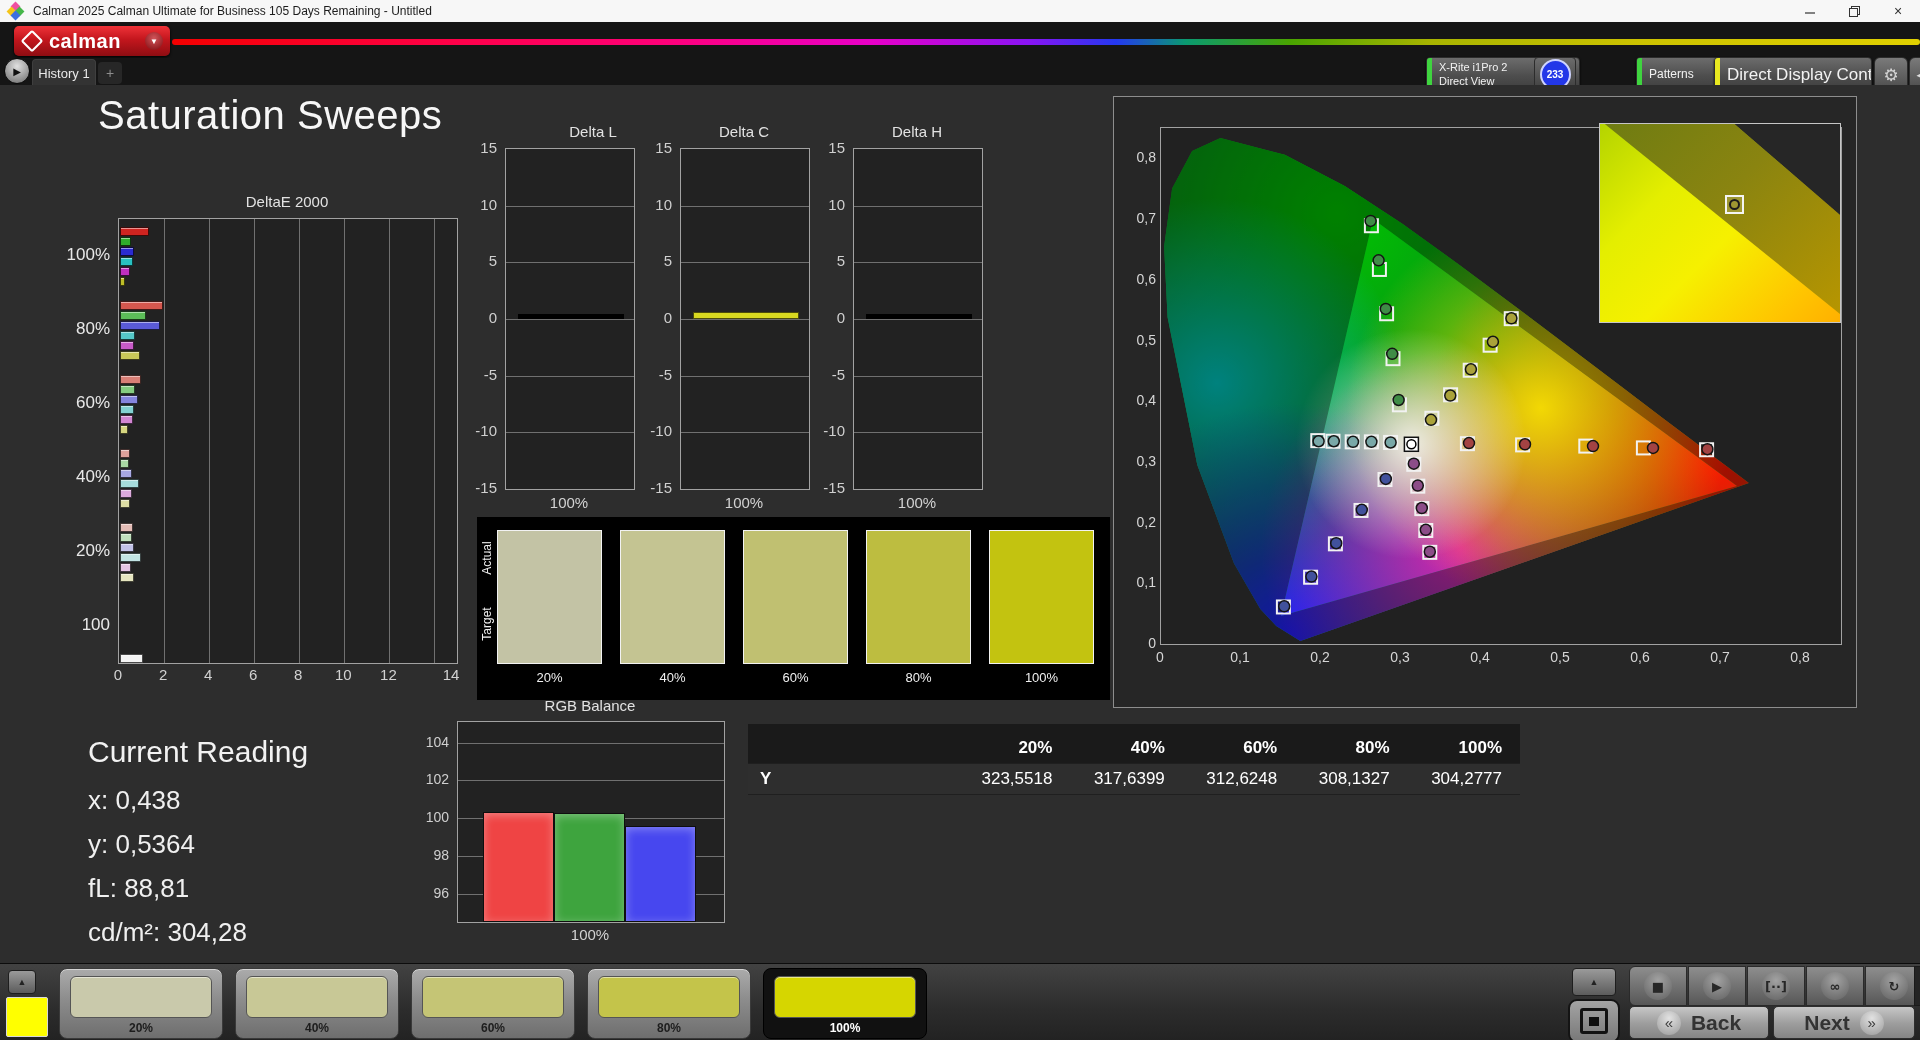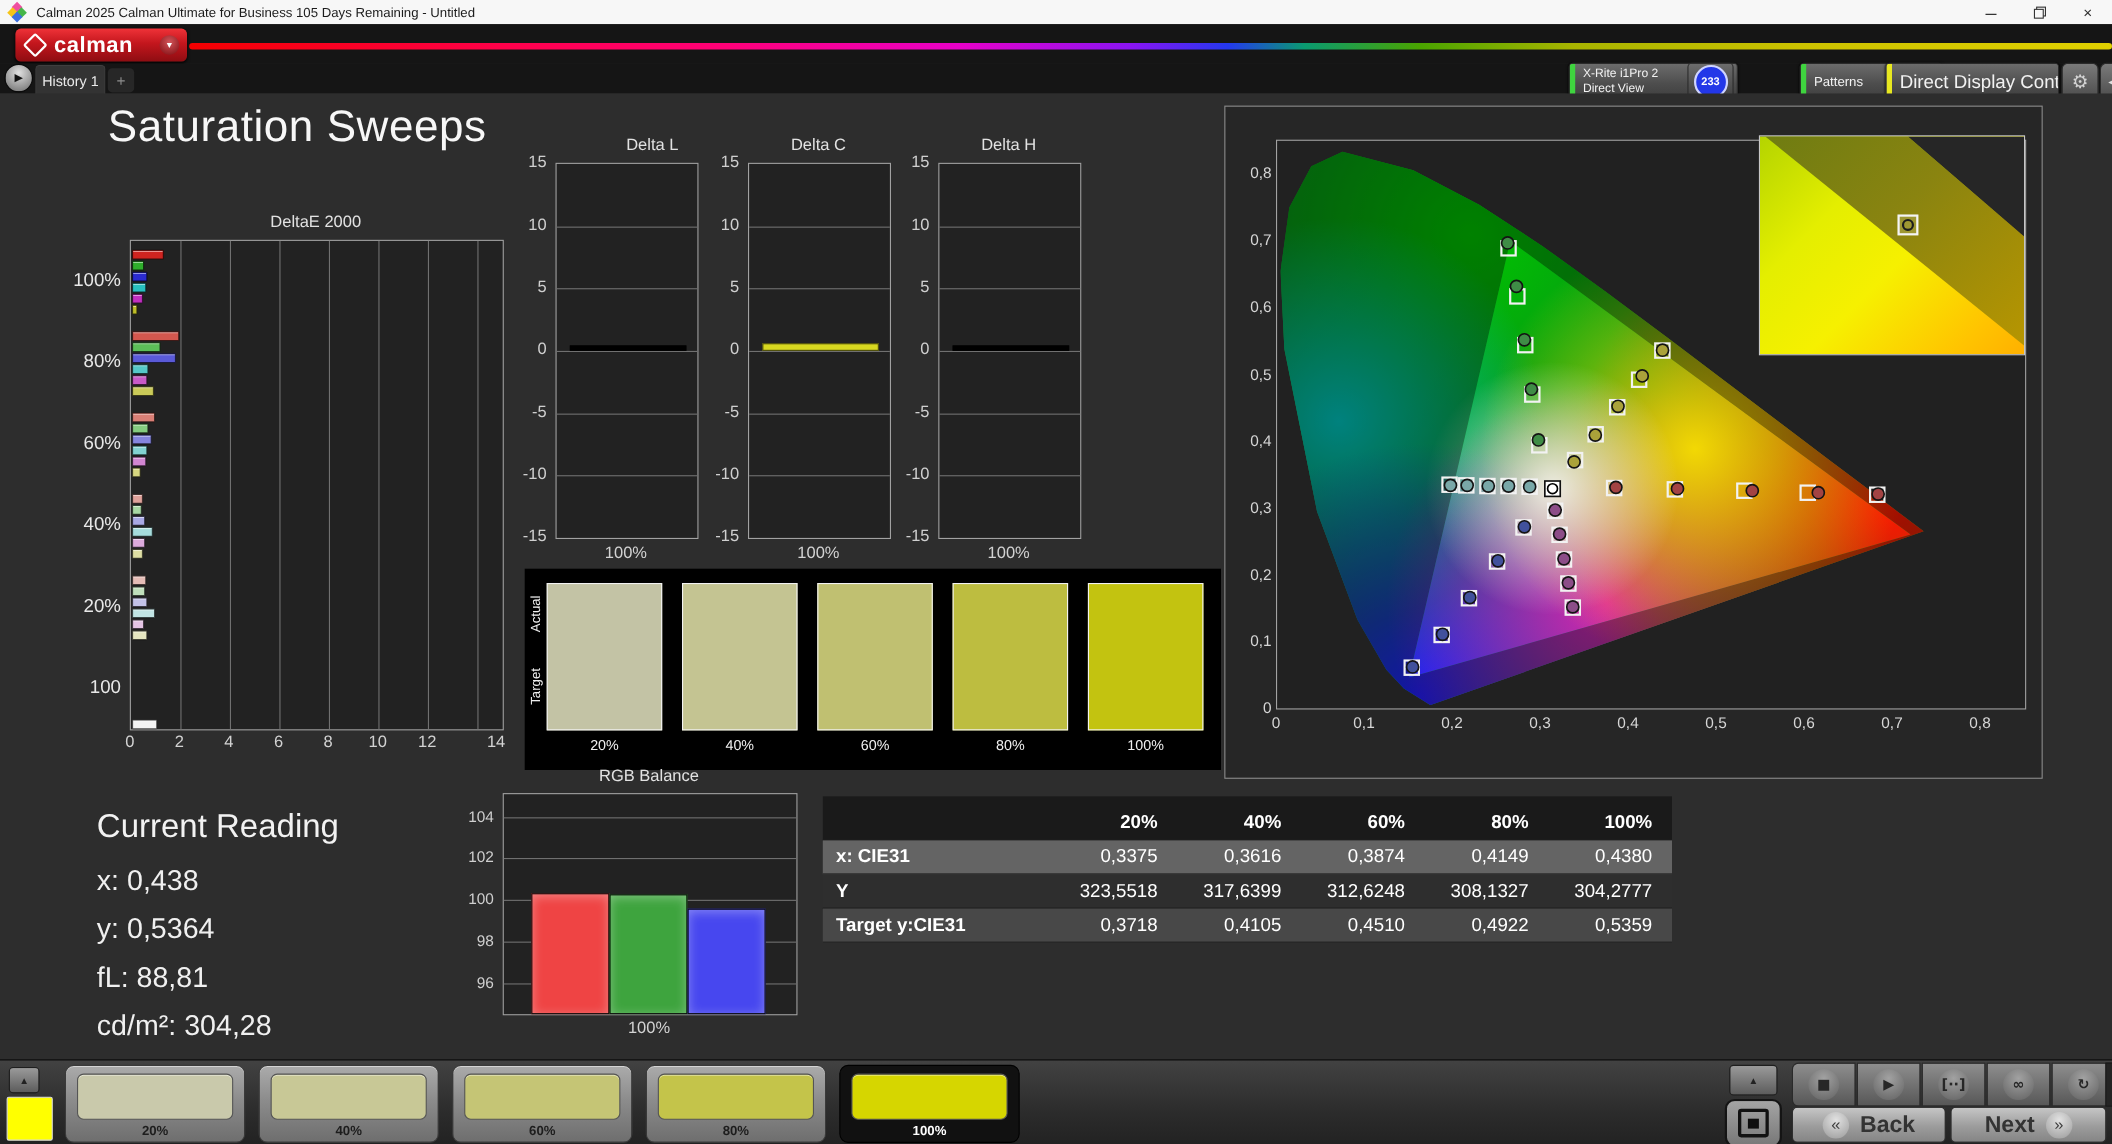--- a/index.html
+++ b/index.html
@@ -583,44 +583,28 @@
 
     <div id="dtable">
         <div class="trow thead">
           <div class="tlabel"></div>
           <div class="tval">20%</div>
           <div class="tval">40%</div>
           <div class="tval">60%</div>
           <div class="tval">80%</div>
           <div class="tval">100%</div>
         </div>
-        <div class="trow" style="background: rgb(100, 100, 100);">
-          <div class="tlabel">x: CIE31</div>
-          <div class="tval">0,3375</div>
-          <div class="tval">0,3616</div>
-          <div class="tval">0,3874</div>
-          <div class="tval">0,4149</div>
-          <div class="tval">0,4380</div>
-        </div>
         <div class="trow" style="background: rgb(46, 46, 46);">
           <div class="tlabel">Y</div>
           <div class="tval">323,5518</div>
           <div class="tval">317,6399</div>
           <div class="tval">312,6248</div>
           <div class="tval">308,1327</div>
           <div class="tval">304,2777</div>
         </div>
-        <div class="trow" style="background: rgb(72, 72, 72);">
-          <div class="tlabel">Target y:CIE31</div>
-          <div class="tval">0,3718</div>
-          <div class="tval">0,4105</div>
-          <div class="tval">0,4510</div>
-          <div class="tval">0,4922</div>
-          <div class="tval">0,5359</div>
-        </div>
       </div>
   </div>
 
   <div id="bottombar">
     <div class="smallbtn" style="left:8px;top:6px;width:26px;height:22px">
         <span>▲</span>
       </div>
     <div id="chip" style="background: rgb(255, 255, 0);"></div>
     <div id="patternrow">
         <div class="pbtn">

